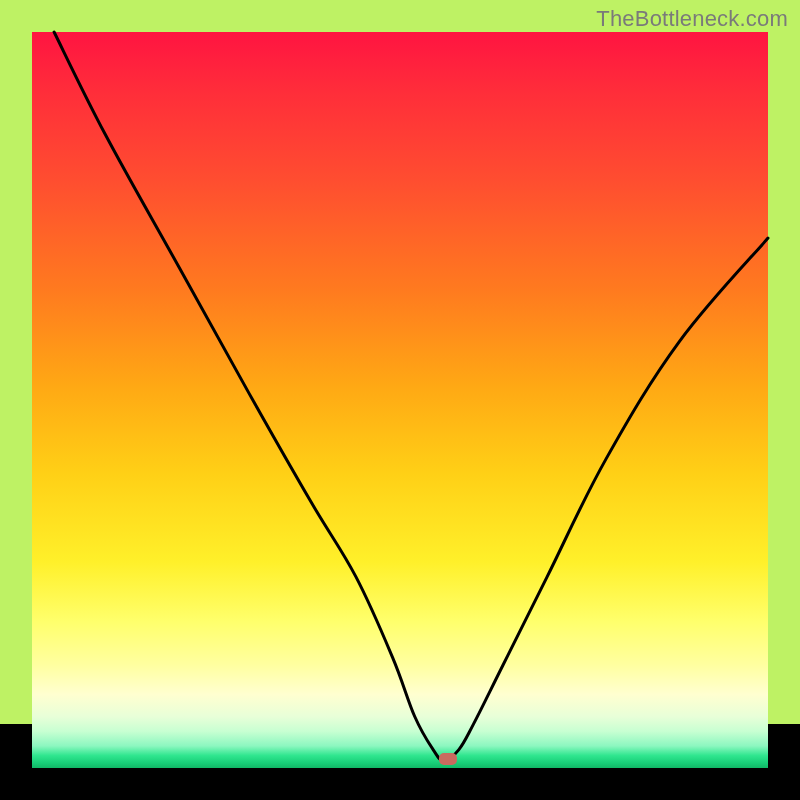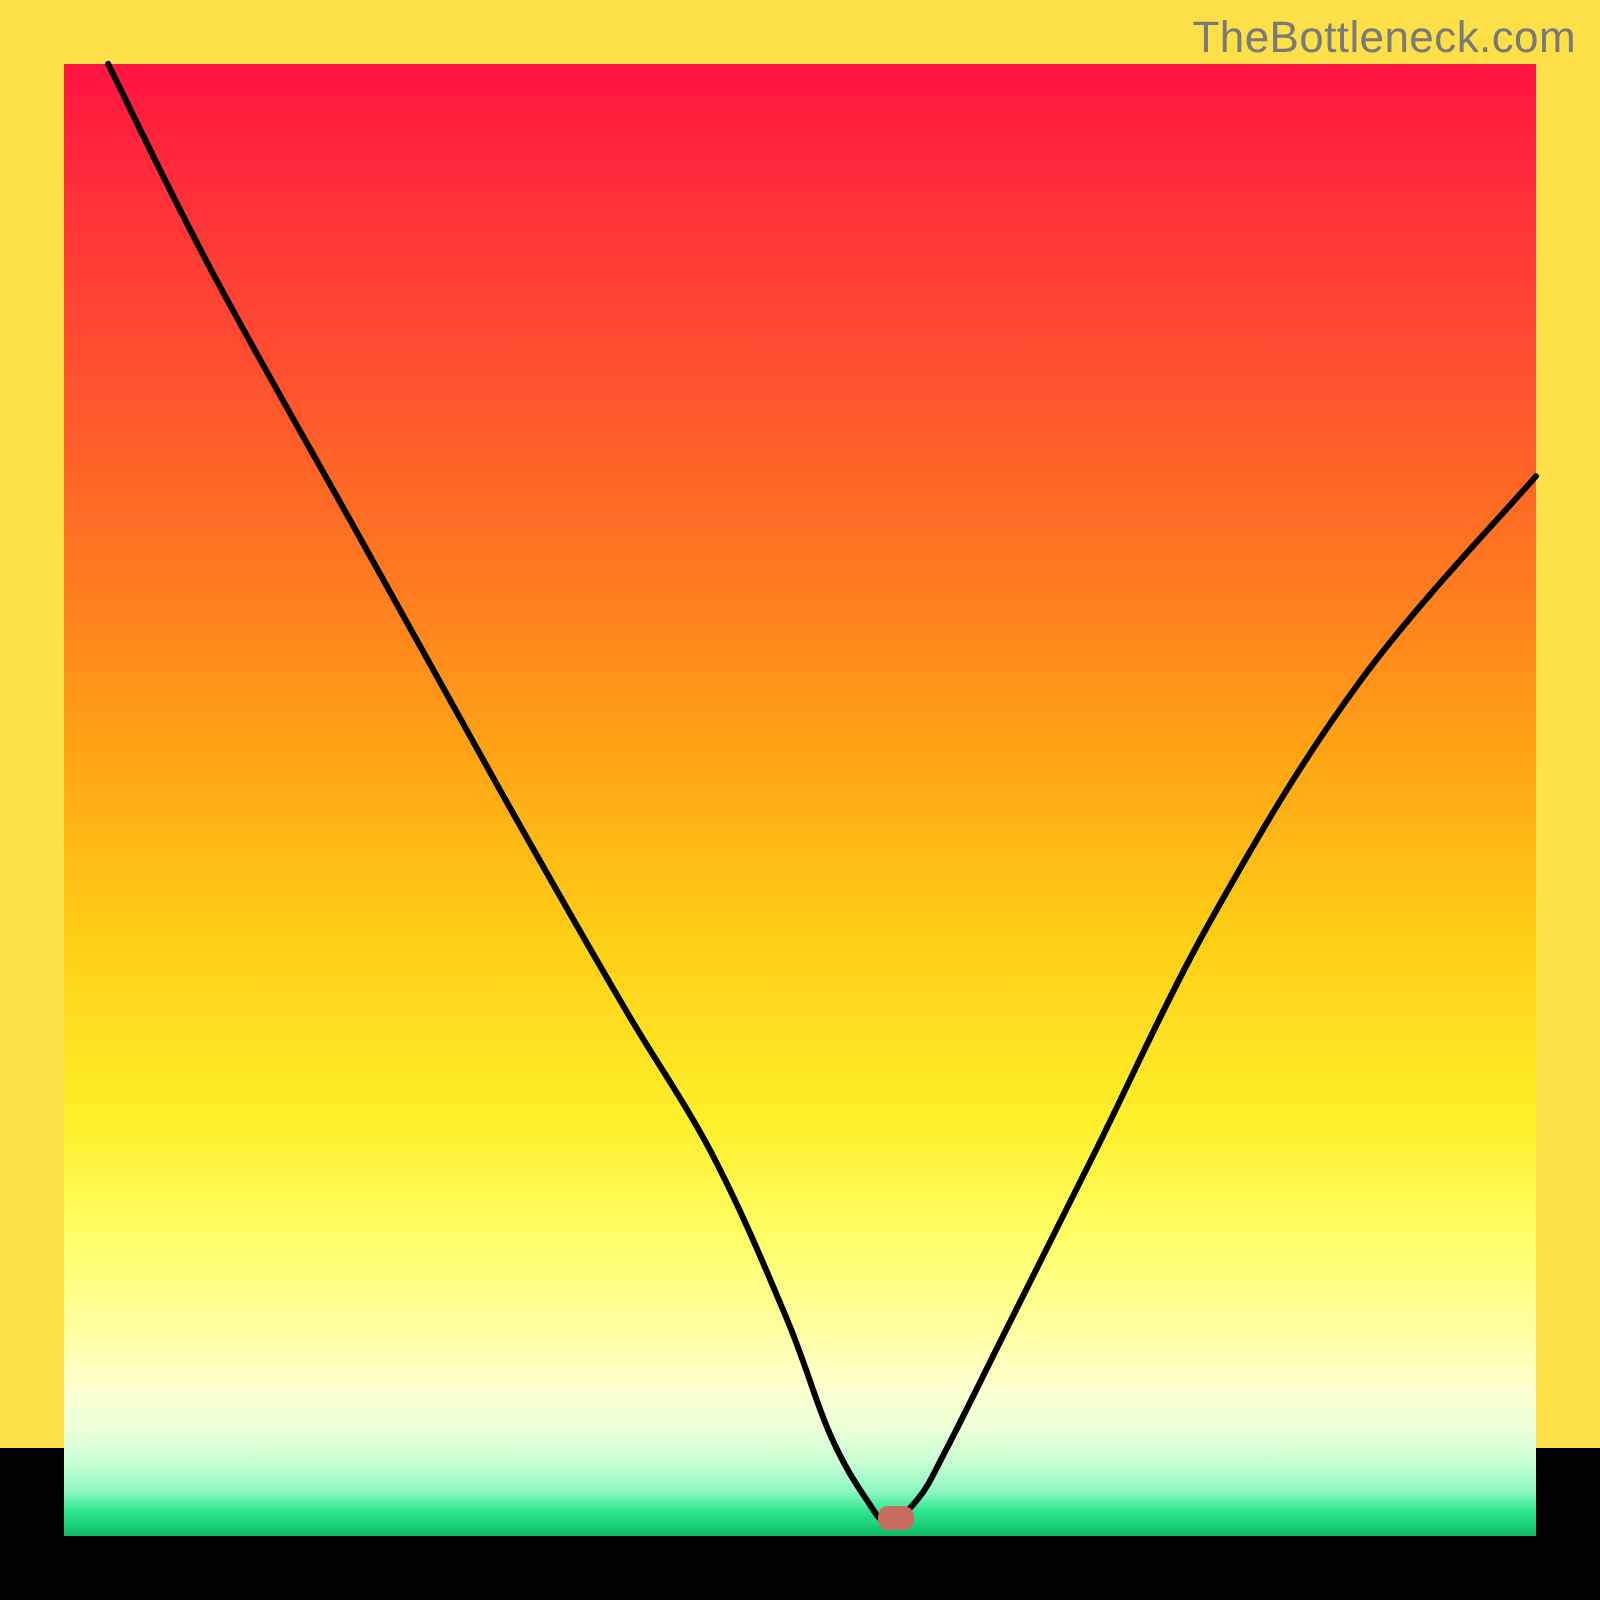--- a/index.html
+++ b/index.html
@@ -8,21 +8,21 @@
     width: 800px;
     height: 800px;
     overflow: hidden;
     background: #000;
     font-family: Arial, Helvetica, sans-serif;
   }
   .frame {
     position: relative;
     width: 800px;
     height: 724px;
-    background: #fde047;
+    background: #bef264;
   }
   .plot-area {
     position: absolute;
     left: 32px;
     top: 32px;
     width: 736px;
     height: 736px;
     
     background: linear-gradient(
       to bottom,

